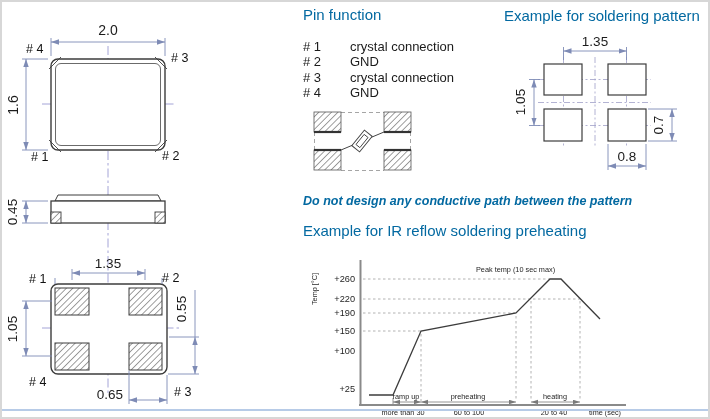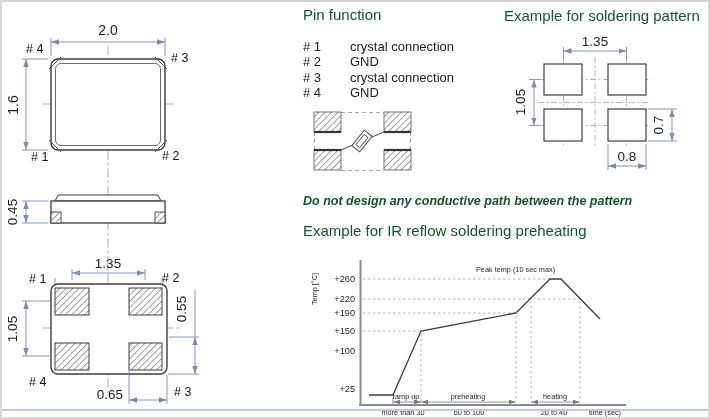--- a/index.html
+++ b/index.html
@@ -3,21 +3,21 @@
 <meta charset="utf-8">
 <style>
   html,body { margin:0; padding:0; background:#fff; }
   .page {
     position:relative; width:710px; height:419px; box-sizing:border-box;
     background:#ffffff; border:2px solid #d7d7d7; overflow:hidden;
     font-family:"Liberation Sans", sans-serif;
   }
   .page svg { position:absolute; left:0; top:0; }
   svg text { font-family:"Liberation Sans", sans-serif; }
-  .overlay { position:absolute; color:#14532d; white-space:nowrap; }
+  .overlay { position:absolute; color:#0369a1; white-space:nowrap; }
   .h1 { font-size:15px; }
   .pinlist { position:absolute; left:301px; top:37px; }
   .pinrow { display:flex; font-size:13px; line-height:15.4px; color:#1b1b1b; }
   .pinrow .pin { width:47px; }
   .warn { font-size:12.5px; font-weight:bold; font-style:italic; }
   .bottom-rule { position:absolute; left:0; right:0; top:407px; height:2px; background:#b7cbe7; }
   .dim-txt { fill:#1c1c1c; font-size:13.5px; }
   .dim-txt-lg { fill:#1c1c1c; font-size:14px; }
   .pin-lbl { fill:#111; font-size:12.5px; }
   .cht { fill:#1f1f1f; font-size:7.3px; }

